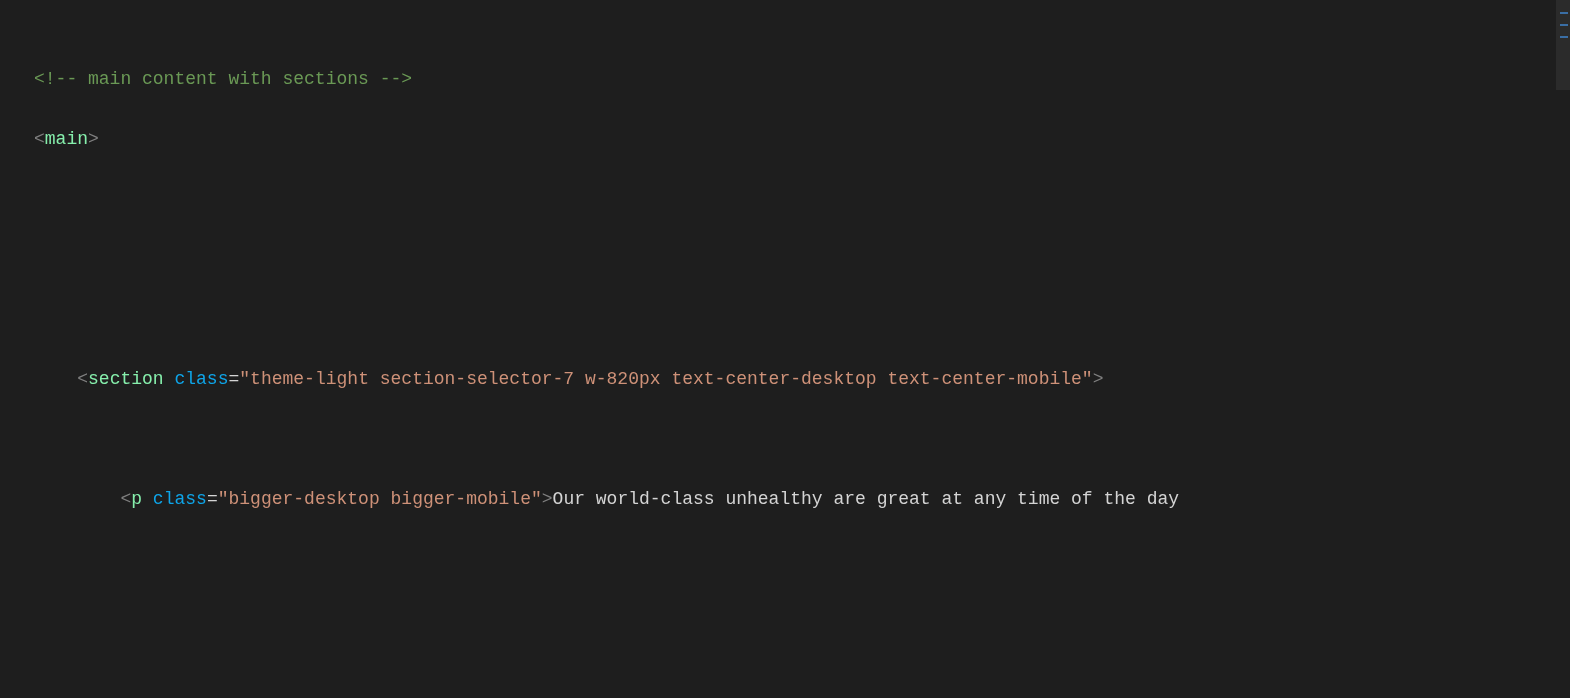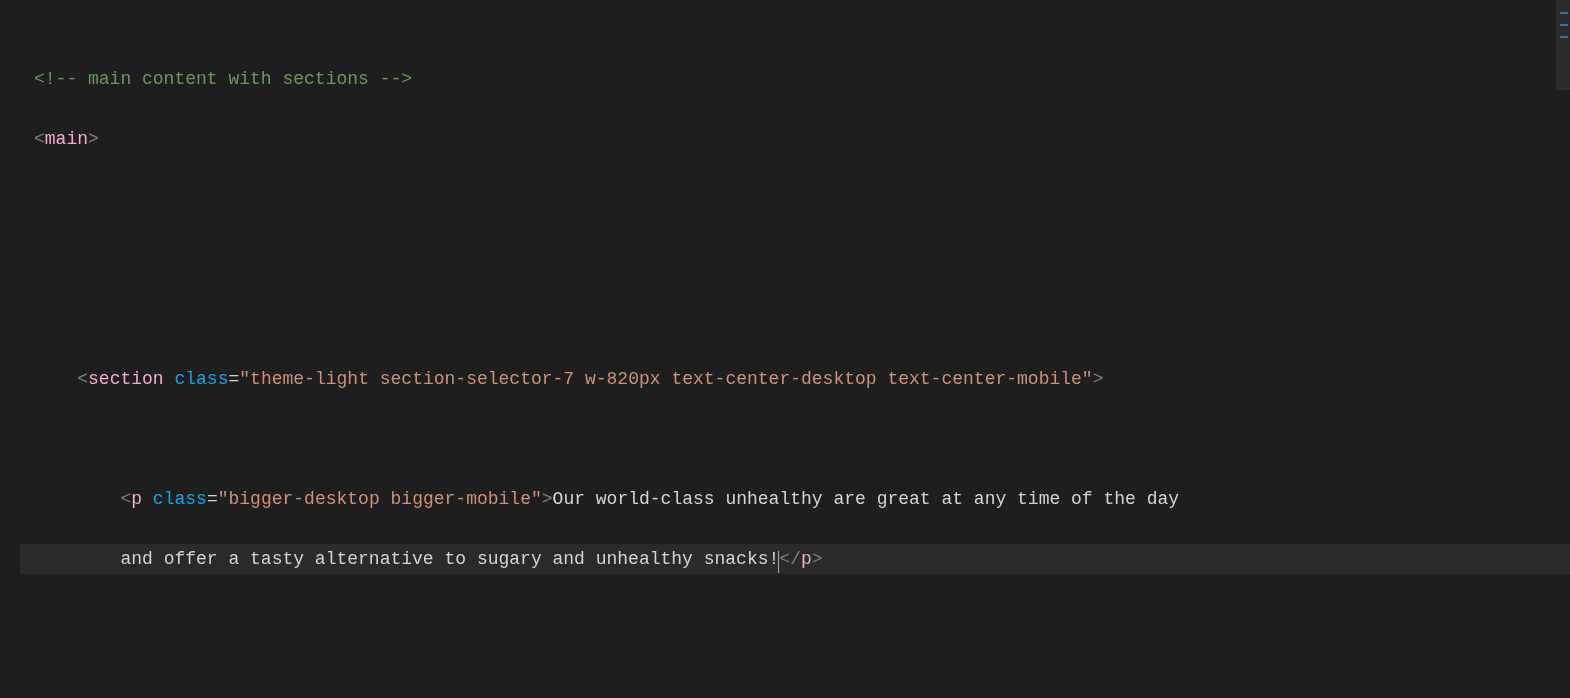--- a/index.html
+++ b/index.html
@@ -24,21 +24,21 @@
   .line {
     display: block;
     padding-left: 14px;
     height: 30px;
   }
   .line.hl {
     background: #2a2a2a;
   }
   .comment { color: #6a9955; }
   .punct   { color: #808080; }
-  .tag     { color: #f9a8d4; }
+  .tag     { color: #86efac; }
   .attr    { color: #0ea5e9; }
   .eq      { color: #d4d4d4; }
   .str     { color: #ce9178; }
   .text    { color: #d4d4d4; }
 
   .cursor {
     display: inline-block;
     width: 1px;
     height: 22px;
     background: #aeafad;
@@ -76,21 +76,20 @@
 <div class="editor">
 
 <span class="line"><span class="comment">&lt;!-- main content with sections --&gt;</span></span>
 <span class="line"><span class="punct">&lt;</span><span class="tag">main</span><span class="punct">&gt;</span></span>
 <span class="line">&nbsp;</span>
 <span class="line"><span>    </span></span>
 <span class="line">&nbsp;</span>
 <span class="line"><span>    </span><span class="punct">&lt;</span><span class="tag">section</span><span> </span><span class="attr">class</span><span class="eq">=</span><span class="str">"</span><span class="str">theme-light section-selector-7 w-820px text-center-desktop text-center-mobile</span><span class="str">"</span><span class="punct">&gt;</span></span>
 <span class="line">&nbsp;</span>
 <span class="line"><span>        </span><span class="punct">&lt;</span><span class="tag">p</span><span> </span><span class="attr">class</span><span class="eq">=</span><span class="str">"</span><span class="str">bigger-desktop bigger-mobile</span><span class="str">"</span><span class="punct">&gt;</span><span class="text">Our world-class unhealthy are great at any time of the day</span></span>
-<span class="line hl"><span>        </span><span class="text">and offer a tasty alternative to sugary and unhealthy snacks!</span><span class="cursor"></span><span class="punct">&lt;/</span><span class="tag">p</span><span class="punct">&gt;</span></span>
 
 
 
 
 
 
 
 
 
 

